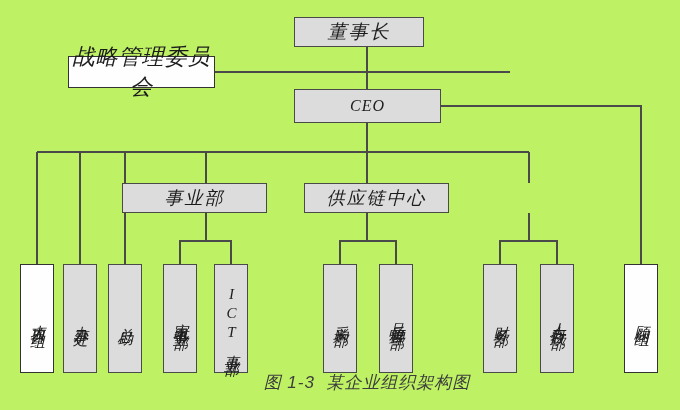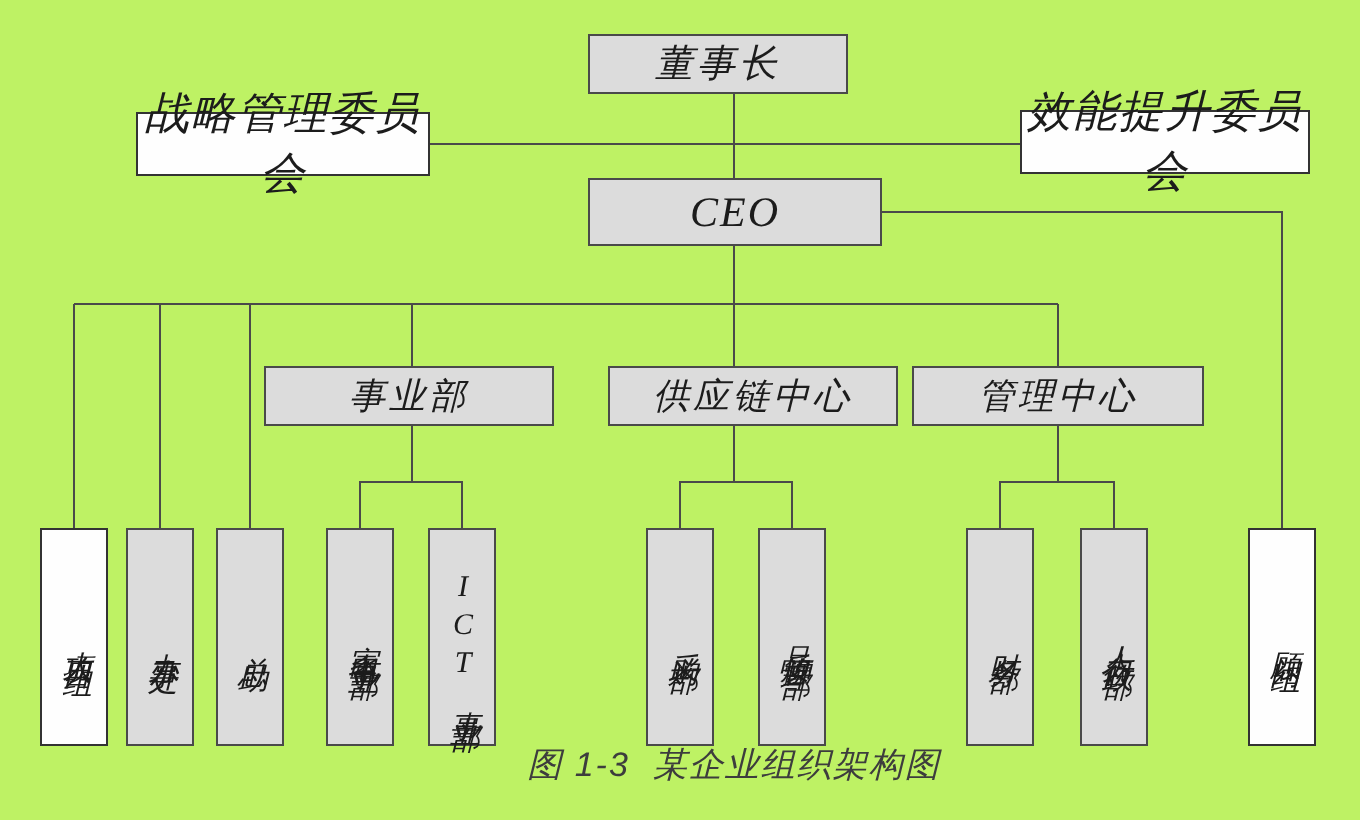--- a/index.html
+++ b/index.html
@@ -9,21 +9,21 @@
   }
   #lines{position:absolute;left:0;top:0;width:680px;height:410px;}
   .box{
     position:absolute;box-sizing:border-box;
     border:1.5px solid #4a4a4a;background:#dcdcdc;
     display:flex;align-items:center;justify-content:center;
     color:#1c1c1c;text-align:center;
   }
   .box.white{background:#fefefe;border-color:#333333;}
   .lv1{font-size:19px;letter-spacing:2px;}
-  .ceo{font-size:21px;letter-spacing:1px;}
+  .ceo{font-size:16px;letter-spacing:1px;}
   .committee{font-size:22px;letter-spacing:1px;}
   .lv2{font-size:18px;letter-spacing:2px;}
   .vbox{width:34px;height:109px;}
   .vtext{
     writing-mode:vertical-rl;text-orientation:upright;
     font-size:15px;letter-spacing:3px;line-height:1;
   }
   .caption{
     position:absolute;left:0;top:371px;width:680px;text-align:center;
     font-family:"Liberation Sans","DejaVu Sans",sans-serif;
@@ -52,29 +52,27 @@
              M367 213 V241
              M340 264 V241 H396 V264
              M529 213 V241
              M500 264 V241 H557 V264" stroke="#4a4a4a"></path>
   </svg>
 
   <div class="box lv1" style="left:294px;top:17px;width:130px;height:30px;">董事长</div>
 
   <div class="box white committee" style="left:68px;top:56px;width:147px;height:32px;">战略管理委员会</div>
 
-  <div class="box white committee" style="left:510px;top:55px;width:145px;height:32px;">效能提升委员会</div>
 
   <div class="box ceo" style="left:294px;top:89px;width:147px;height:34px;">CEO</div>
 
-  <div class="box lv2" style="left:132px;top:183px;width:145px;height:30px;">事业部</div>
+  <div class="box lv2" style="left:122px;top:183px;width:145px;height:30px;">事业部</div>
 
   <div class="box lv2" style="left:304px;top:183px;width:145px;height:30px;">供应链中心</div>
 
-  <div class="box lv2" style="left:456px;top:183px;width:146px;height:30px;">管理中心</div>
 
   <div class="box white vbox" style="left:20px;top:264px;">
     <span class="vtext">大项目组</span>
   </div>
 
   <div class="box vbox" style="left:63px;top:264px;">
     <span class="vtext">办事处</span>
   </div>
 
   <div class="box vbox" style="left:108px;top:264px;">

